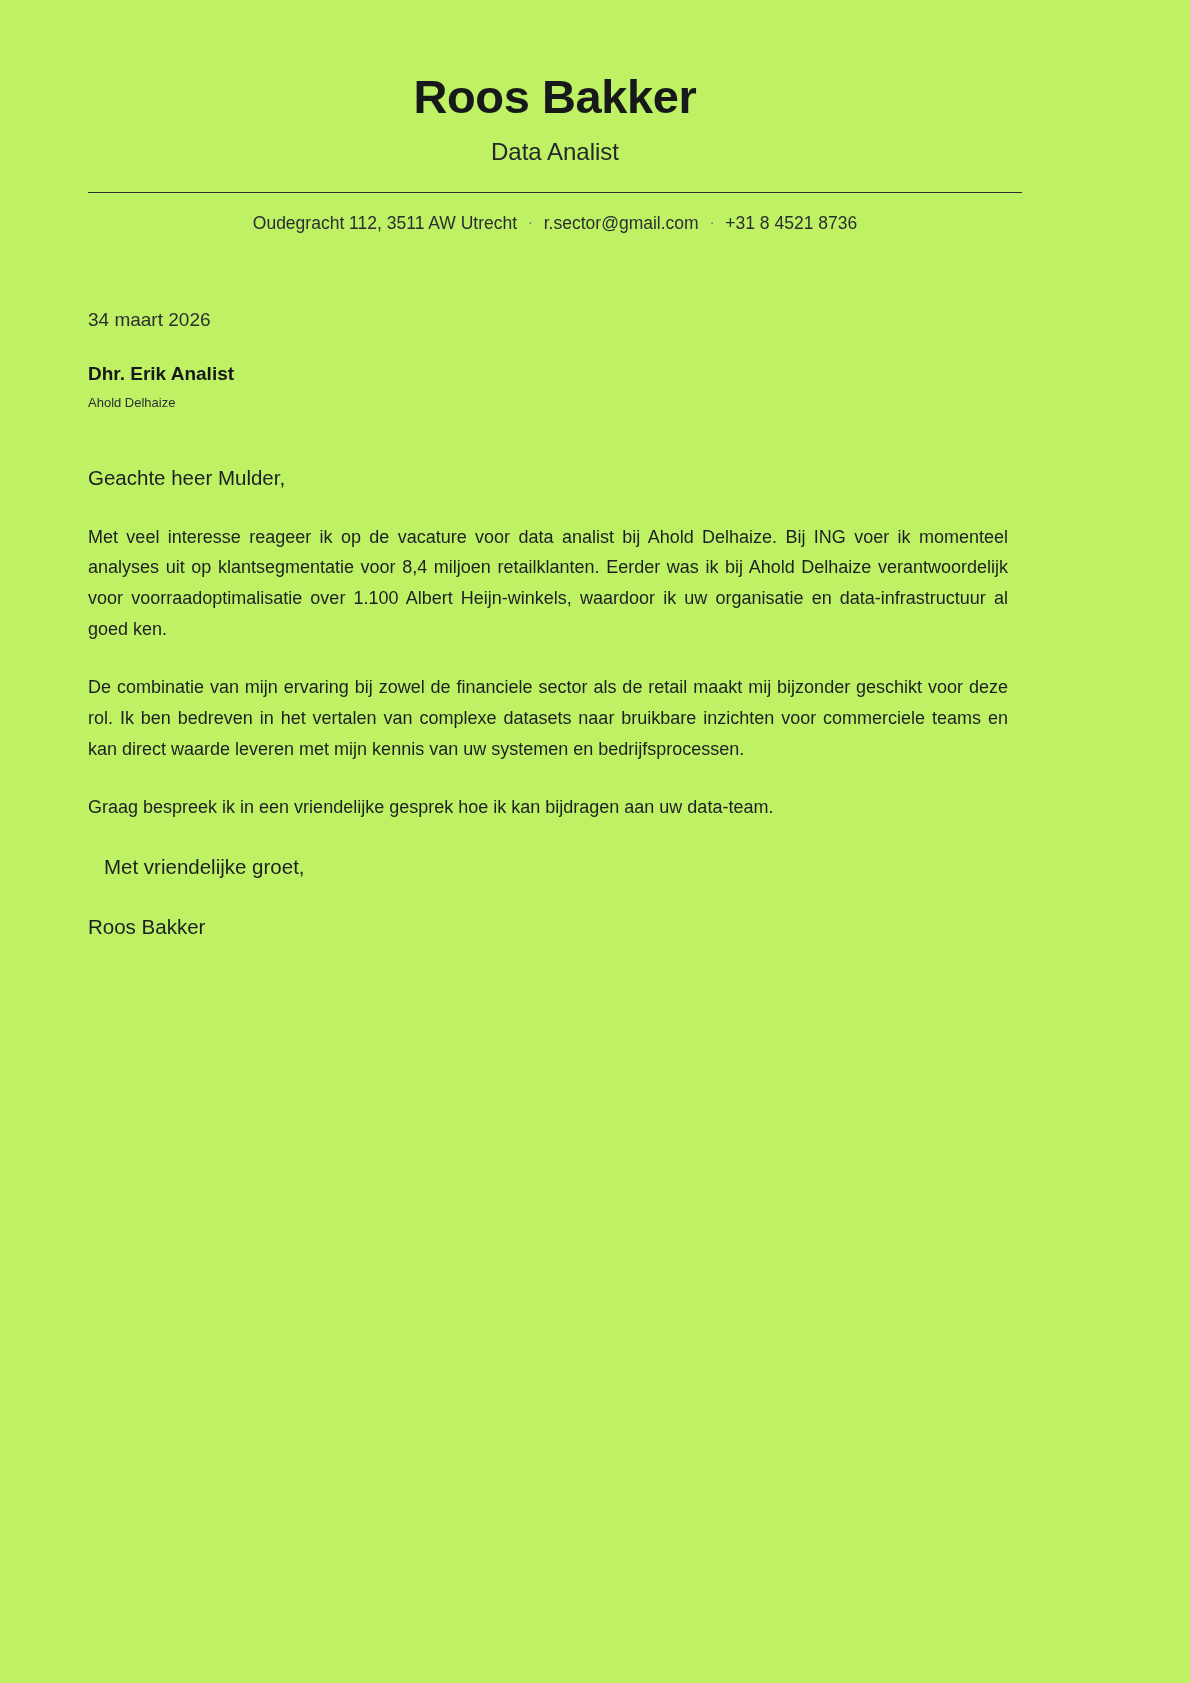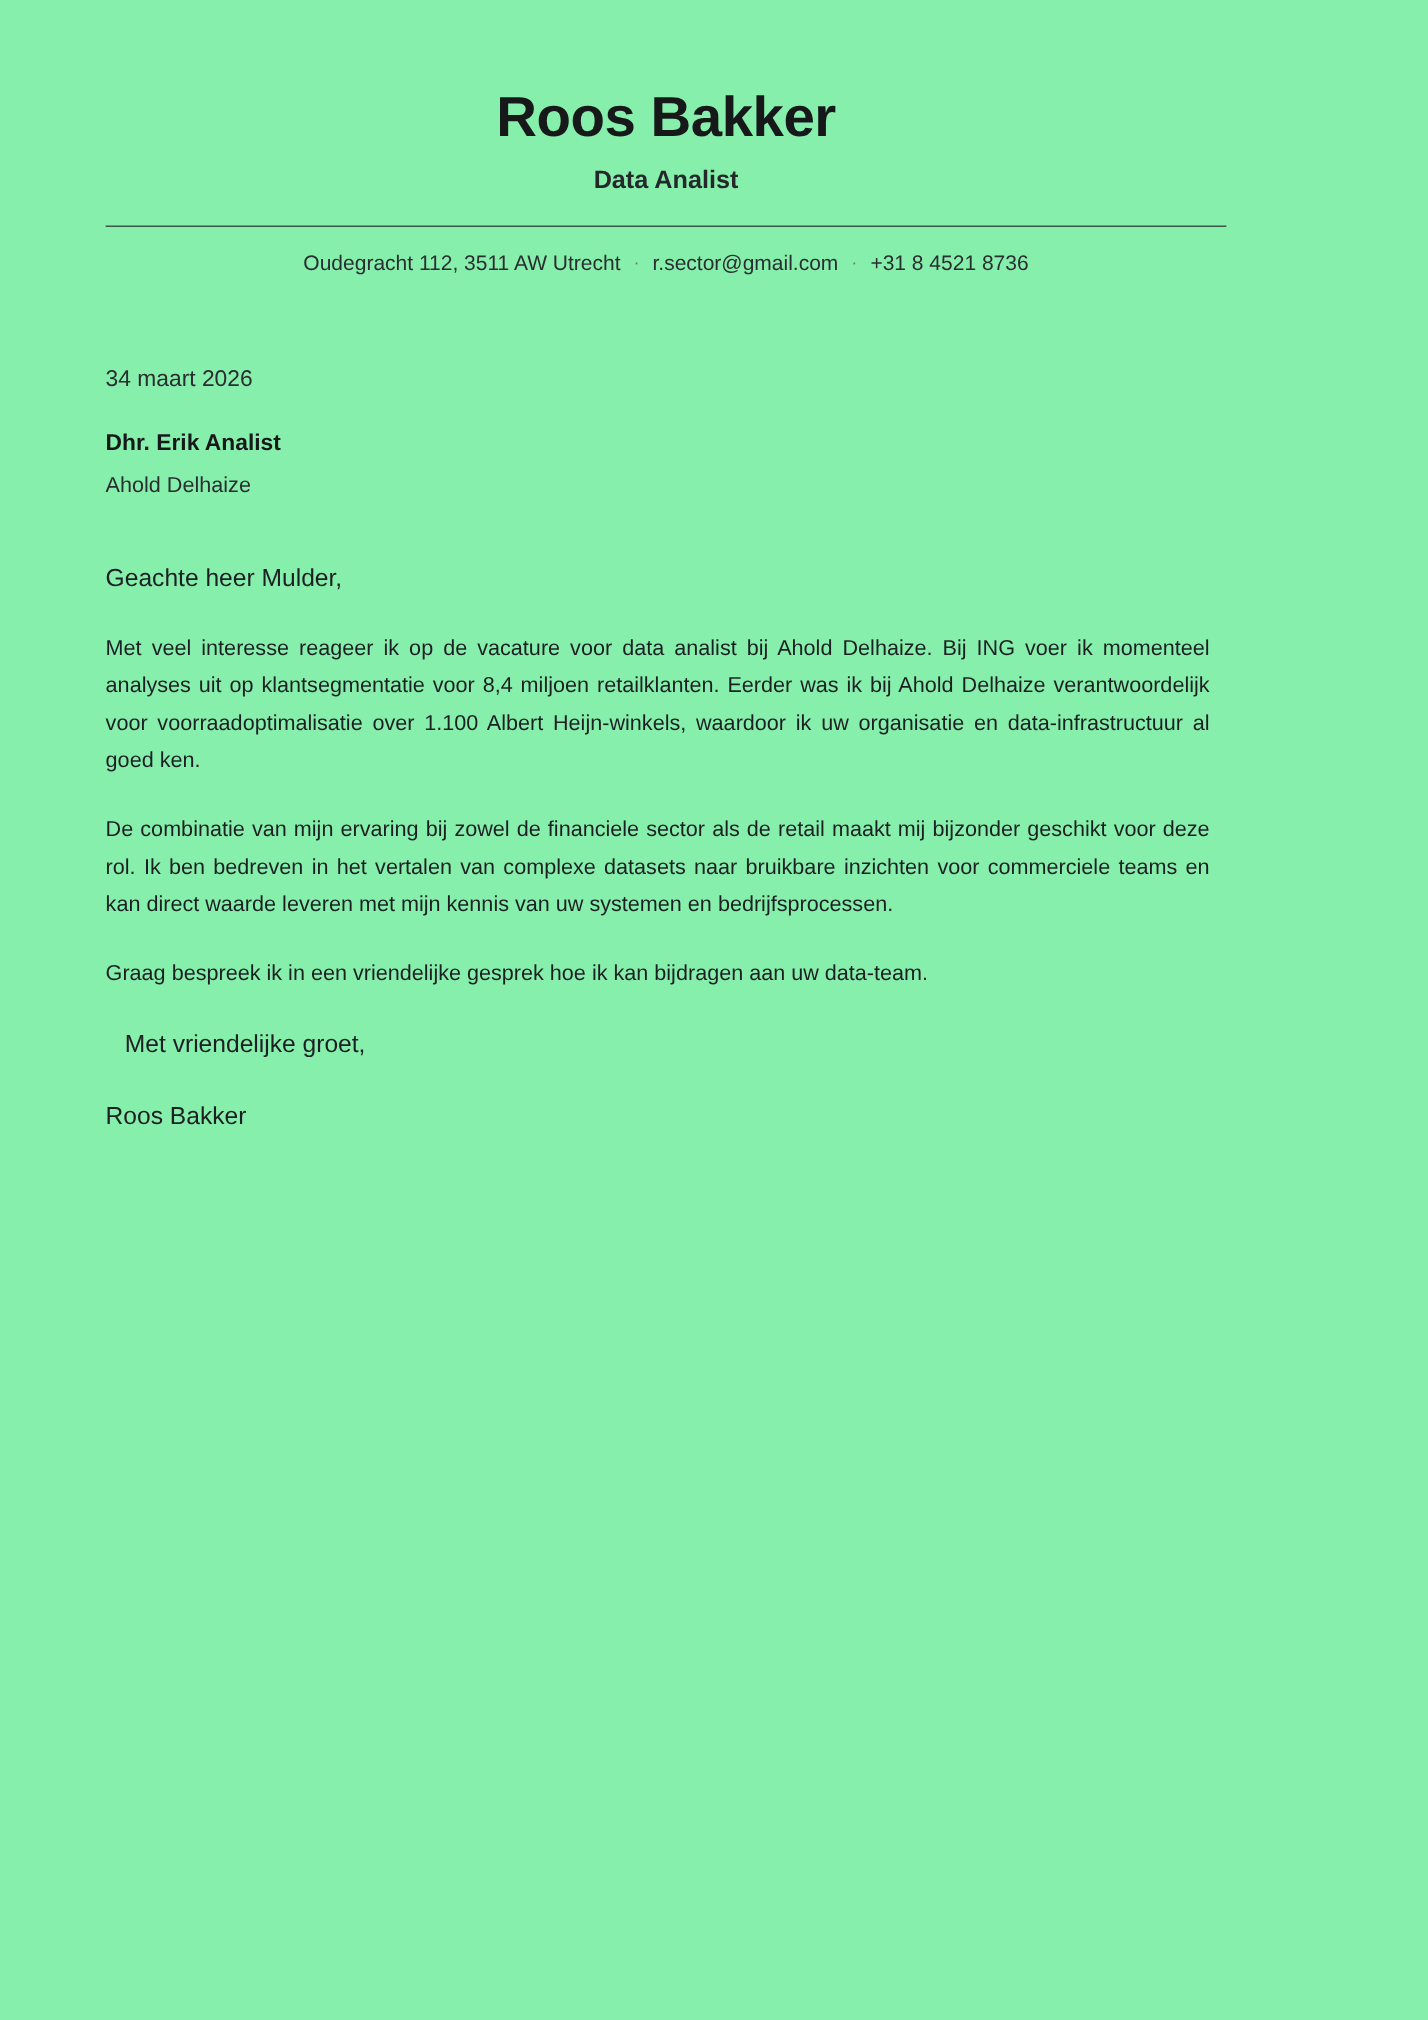--- a/index.html
+++ b/index.html
@@ -13,21 +13,21 @@
     font-family: "Liberation Sans", sans-serif;
     color: #1d1d1f;
     -webkit-font-smoothing: antialiased;
   }
   .page {
     width: 1190px;
     height: 1683px;
     box-sizing: border-box;
     padding: 0;
     position: relative;
-    background: #86efac;
+    background: #bef264;
   }
   .content {
     position: absolute;
     left: 88px;
     right: 88px;
     top: 0;
     width: 934px;
   }
 
   
@@ -38,22 +38,22 @@
   .name {
     font-size: 47px;
     font-weight: 700;
     letter-spacing: -0.4px;
     line-height: 1.06;
     color: #16181a;
     margin: 0;
     font-stretch: condensed;
   }
   .subtitle {
-    font-size: 21px;
-    font-weight: 700;
+    font-size: 24px;
+    font-weight: 400;
     color: #25282b;
     margin: 16px 0 0 0;
     line-height: 1.2;
   }
   .rule {
     border: 0;
     border-top: 1.4px solid #2c2f33;
     margin: 25px 0 0 0;
     width: 100%;
   }
@@ -83,21 +83,21 @@
     margin: 0;
   }
   .recipient-name {
     font-size: 19px;
     font-weight: 700;
     color: #16181a;
     line-height: 1.45;
     margin: 26px 0 0 0;
   }
   .recipient-company {
-    font-size: 18px;
+    font-size: 13px;
     font-weight: 400;
     color: #2b2e31;
     line-height: 1.45;
     margin: 7px 0 0 0;
   }
 
   
   .body {
     margin-top: 48px;
   }

